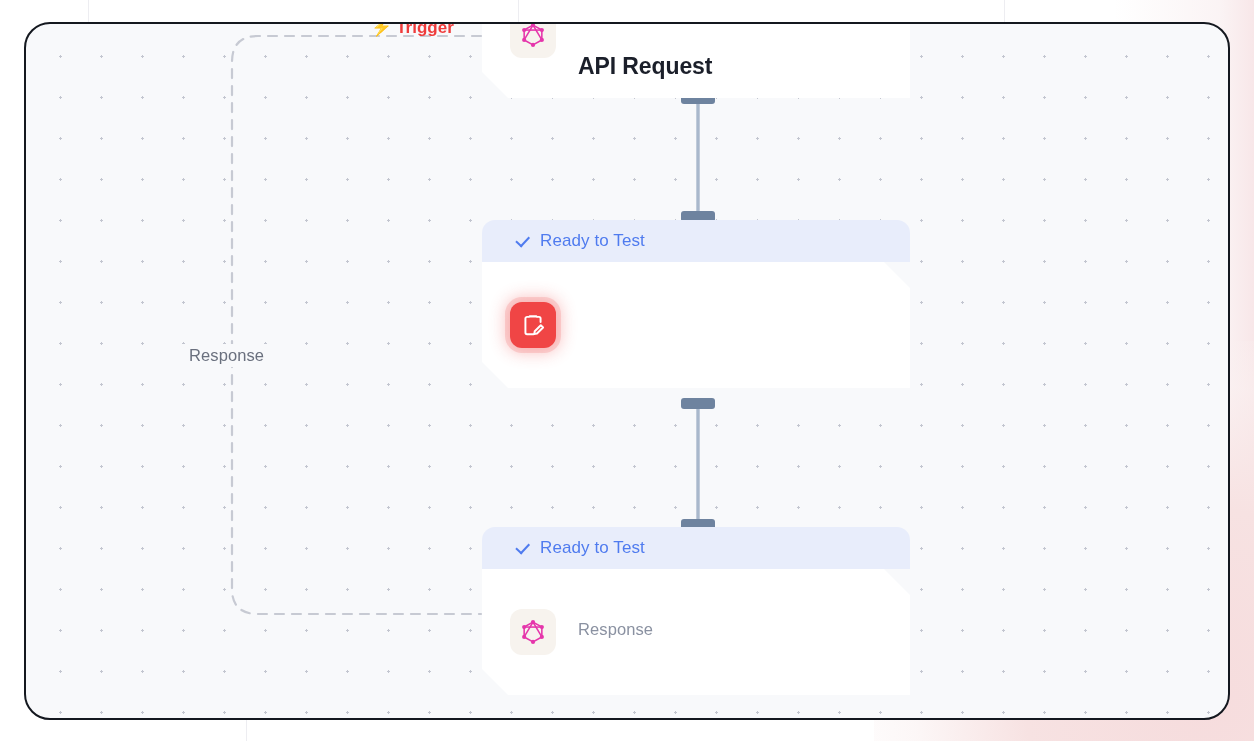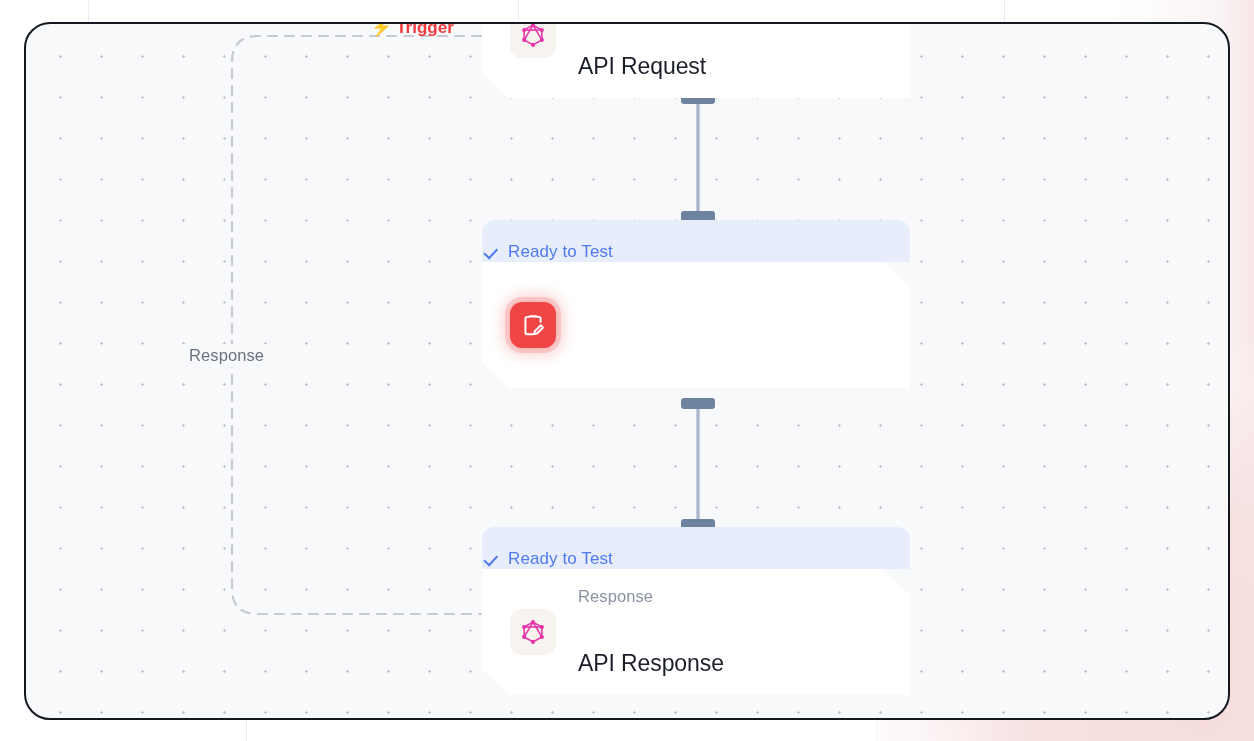--- a/index.html
+++ b/index.html
@@ -115,21 +115,22 @@
     width: 428px;
   }
 
   
   .status {
     position: relative;
     height: 42px;
     background: #e8edfb;
     border-radius: 13px 13px 0 0;
     display: flex;
-    align-items: flex-end;
+    align-items: center;
+    padding-left: 32px;
     box-sizing: border-box;
     font-size: 17px;
     color: #4f7bef;
     letter-spacing: .1px;
   }
   .status .check {
     display: inline-block;
     width: 17px;
     height: 17px;
     margin-right: 9px;
@@ -191,21 +192,21 @@
   .labels { min-width: 0; }
   .subtitle {
     font-size: 16.5px;
     color: #8a91a1;
     line-height: 1.15;
     margin-bottom: 5px;
     letter-spacing: .1px;
   }
   .title {
     font-size: 23px;
-    font-weight: 400;
+    font-weight: 700;
     color: #1b1f2a;
     line-height: 1.15;
     letter-spacing: -.1px;
     margin-top: 44px;
   }
 
   
   #node-request  { left: 456px; top: -52px; }
   #node-generate { left: 456px; top: 196px; }
   #node-response { left: 456px; top: 503px; }
@@ -333,19 +334,18 @@
               <circle cx="84" cy="31" r="8"></circle>
               <circle cx="84" cy="69" r="8"></circle>
               <circle cx="50" cy="88" r="8"></circle>
               <circle cx="16" cy="69" r="8"></circle>
               <circle cx="16" cy="31" r="8"></circle>
             </g>
           </svg>
         </div>
         <div class="labels">
           <div class="subtitle">Response</div>
-          <div class="title">API Response</div>
         </div>
       </div>
     </div>
 
   </div>
 </div>
 
 </body></html>

